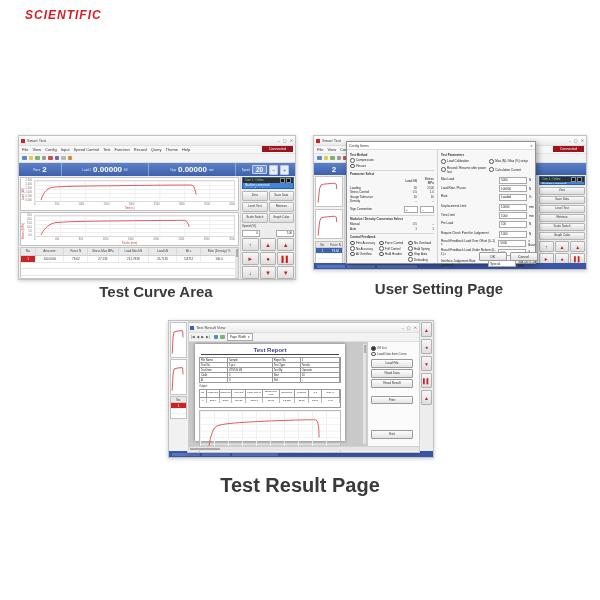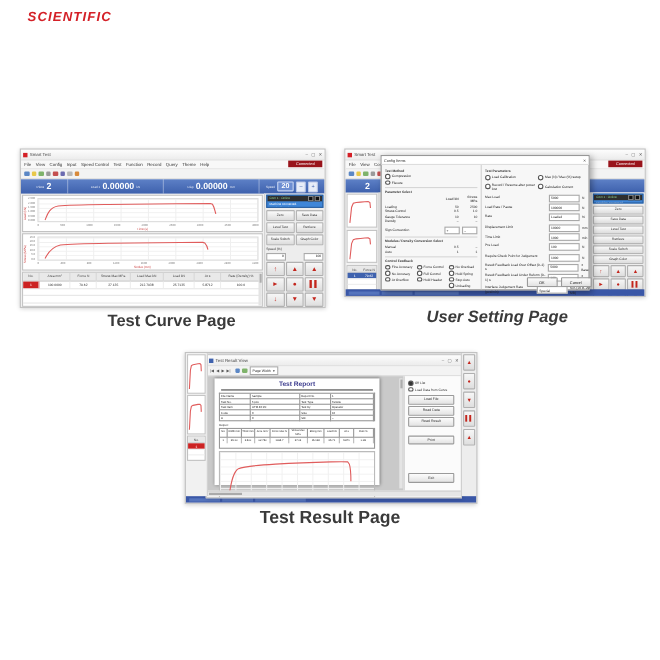--- a/index.html
+++ b/index.html
@@ -357,21 +357,21 @@
             <div class="jbtn">►</div>
             <div class="jbtn">●</div>
             <div class="jbtn">▌▌</div>
             <div class="jbtn">↓</div>
             <div class="jbtn">▼</div>
             <div class="jbtn">▼</div>
           </div>
       </div>
     </div>
   </div>
-  <div class="caption" style="left:18px;top:283px;width:276px;">Test Curve Page</div>
+  <div class="caption" style="left:18px;top:283px;width:276px;">Test Curve Area</div>
 
   <div class="win" style="left:313px;top:135px;width:272px;height:133px;">
     <div class="tbar">
       <span class="ticon"></span>
       <span>Smart Test</span>
       <span class="wc">
         <span>–</span>
         <span>▢</span>
         <span>✕</span>
       </span>
@@ -670,21 +670,21 @@
             </div>
             </div>
           <div style="position:absolute;right:3px;bottom:2px;display:flex;gap:3px;">
             <span class="dbtn">OK</span>
             <span class="dbtn">Cancel</span>
           </div>
         </div>
       </div>
     </div>
   </div>
-  <div class="caption" style="left:316px;top:280px;width:272px;font-style:italic;">User Setting Page</div>
+  <div class="caption" style="left:303px;top:280px;width:272px;">User Setting Page</div>
 
   <div class="win" style="left:168px;top:320px;width:264px;height:136px;background:#eaeaea;">
 
     <div class="stripL" style="width:19px;">
       <div class="mini" style="height:34px;">
         <svg viewBox="0 0 100 40" preserveAspectRatio="none">
           <path fill="none" stroke="#e05c5c" stroke-width="1" vector-effect="non-scaling-stroke" d="M8,36 L14,16 L20,11 L30,10 L45,9.5 L60,9 L72,8.8 L78,10 L80,17"></path>
         </svg>
       </div>
       <div class="mini" style="height:34px;">
@@ -827,15 +827,15 @@
               <div class="rpbtn">Read Data</div>
               <div class="rpbtn">Read Result</div>
             </div>
           <div class="rpbtn" style="margin-top:8px">Print</div>
           <div class="rpbtn" style="position:absolute;bottom:6px;left:3px;">Exit</div>
         </div>
       </div>
       <div class="hscroll"></div>
     </div>
   </div>
-  <div class="caption" style="left:168px;top:462px;width:264px;font-size:16px;">Test Result Page</div>
+  <div class="caption" style="left:168px;top:474px;width:264px;font-size:20px;">Test Result Page</div>
 
 </div>
 
 </body></html>

